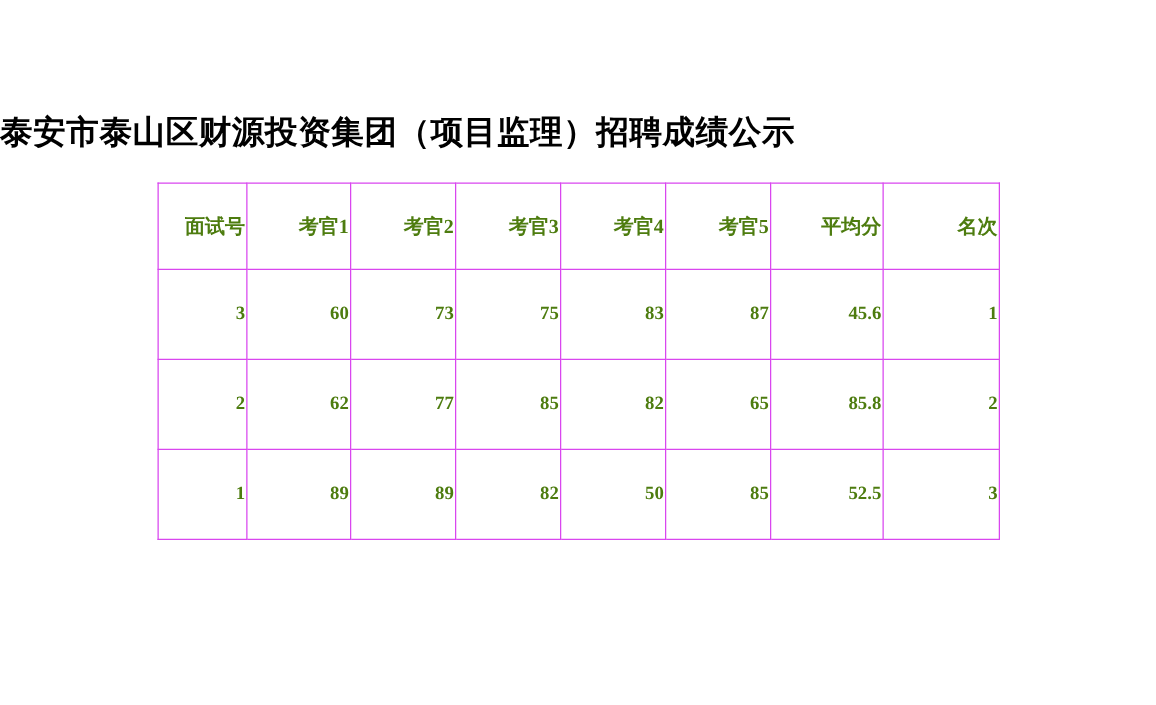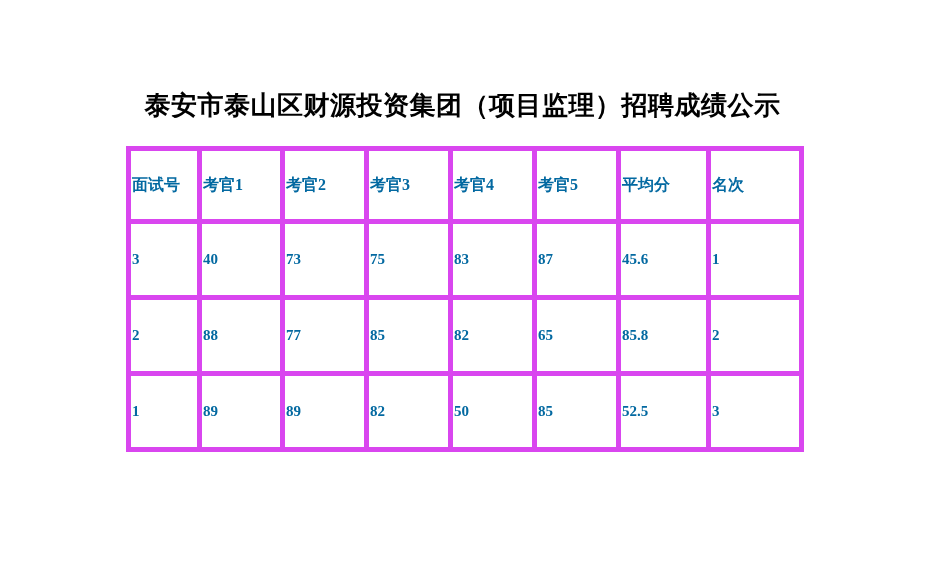--- a/index.html
+++ b/index.html
@@ -17,46 +17,45 @@
     position: relative;
     width: 925px;
     height: 564px;
     box-sizing: border-box;
   }
   .doc-title {
     position: absolute;
     left: 0;
     top: 88px;
     width: 925px;
-    text-align: center;
     font-family: Liberation Mono, monospace;
     font-size: 26px;
     font-weight: bold;
     color: #000000;
     letter-spacing: 0.5px;
     white-space: nowrap;
   }
   .table-wrap {
     position: absolute;
     left: 126px;
     top: 146px;
     width: 673px;
   }
   table.scores {
     border-collapse: collapse;
     table-layout: fixed;
     width: 673px;
     background: #ffffff;
   }
   table.scores td {
-    border: 5px solid #d946ef;
-    text-align: left;
+    border: 1px solid #d946ef;
+    text-align: right;
     vertical-align: middle;
     font-family: "Liberation Serif", serif;
-    color: #0369a1;
+    color: #4d7c0f;
   }
   table.scores thead td {
     height: 66px;
     font-size: 16px;
     font-weight: bold;
   }
   table.scores tbody td {
     height: 69px;
     font-size: 15px;
     font-weight: bold;
@@ -98,31 +97,31 @@
           <td>考官3</td>
           <td>考官4</td>
           <td>考官5</td>
           <td>平均分</td>
           <td>名次</td>
         </tr>
       </thead>
       <tbody>
         <tr>
           <td>3</td>
-          <td>40</td>
+          <td>60</td>
           <td>73</td>
           <td>75</td>
           <td>83</td>
           <td>87</td>
           <td>45.6</td>
           <td>1</td>
         </tr>
         <tr>
           <td>2</td>
-          <td>88</td>
+          <td>62</td>
           <td>77</td>
           <td>85</td>
           <td>82</td>
           <td>65</td>
           <td>85.8</td>
           <td>2</td>
         </tr>
         <tr>
           <td>1</td>
           <td>89</td>

